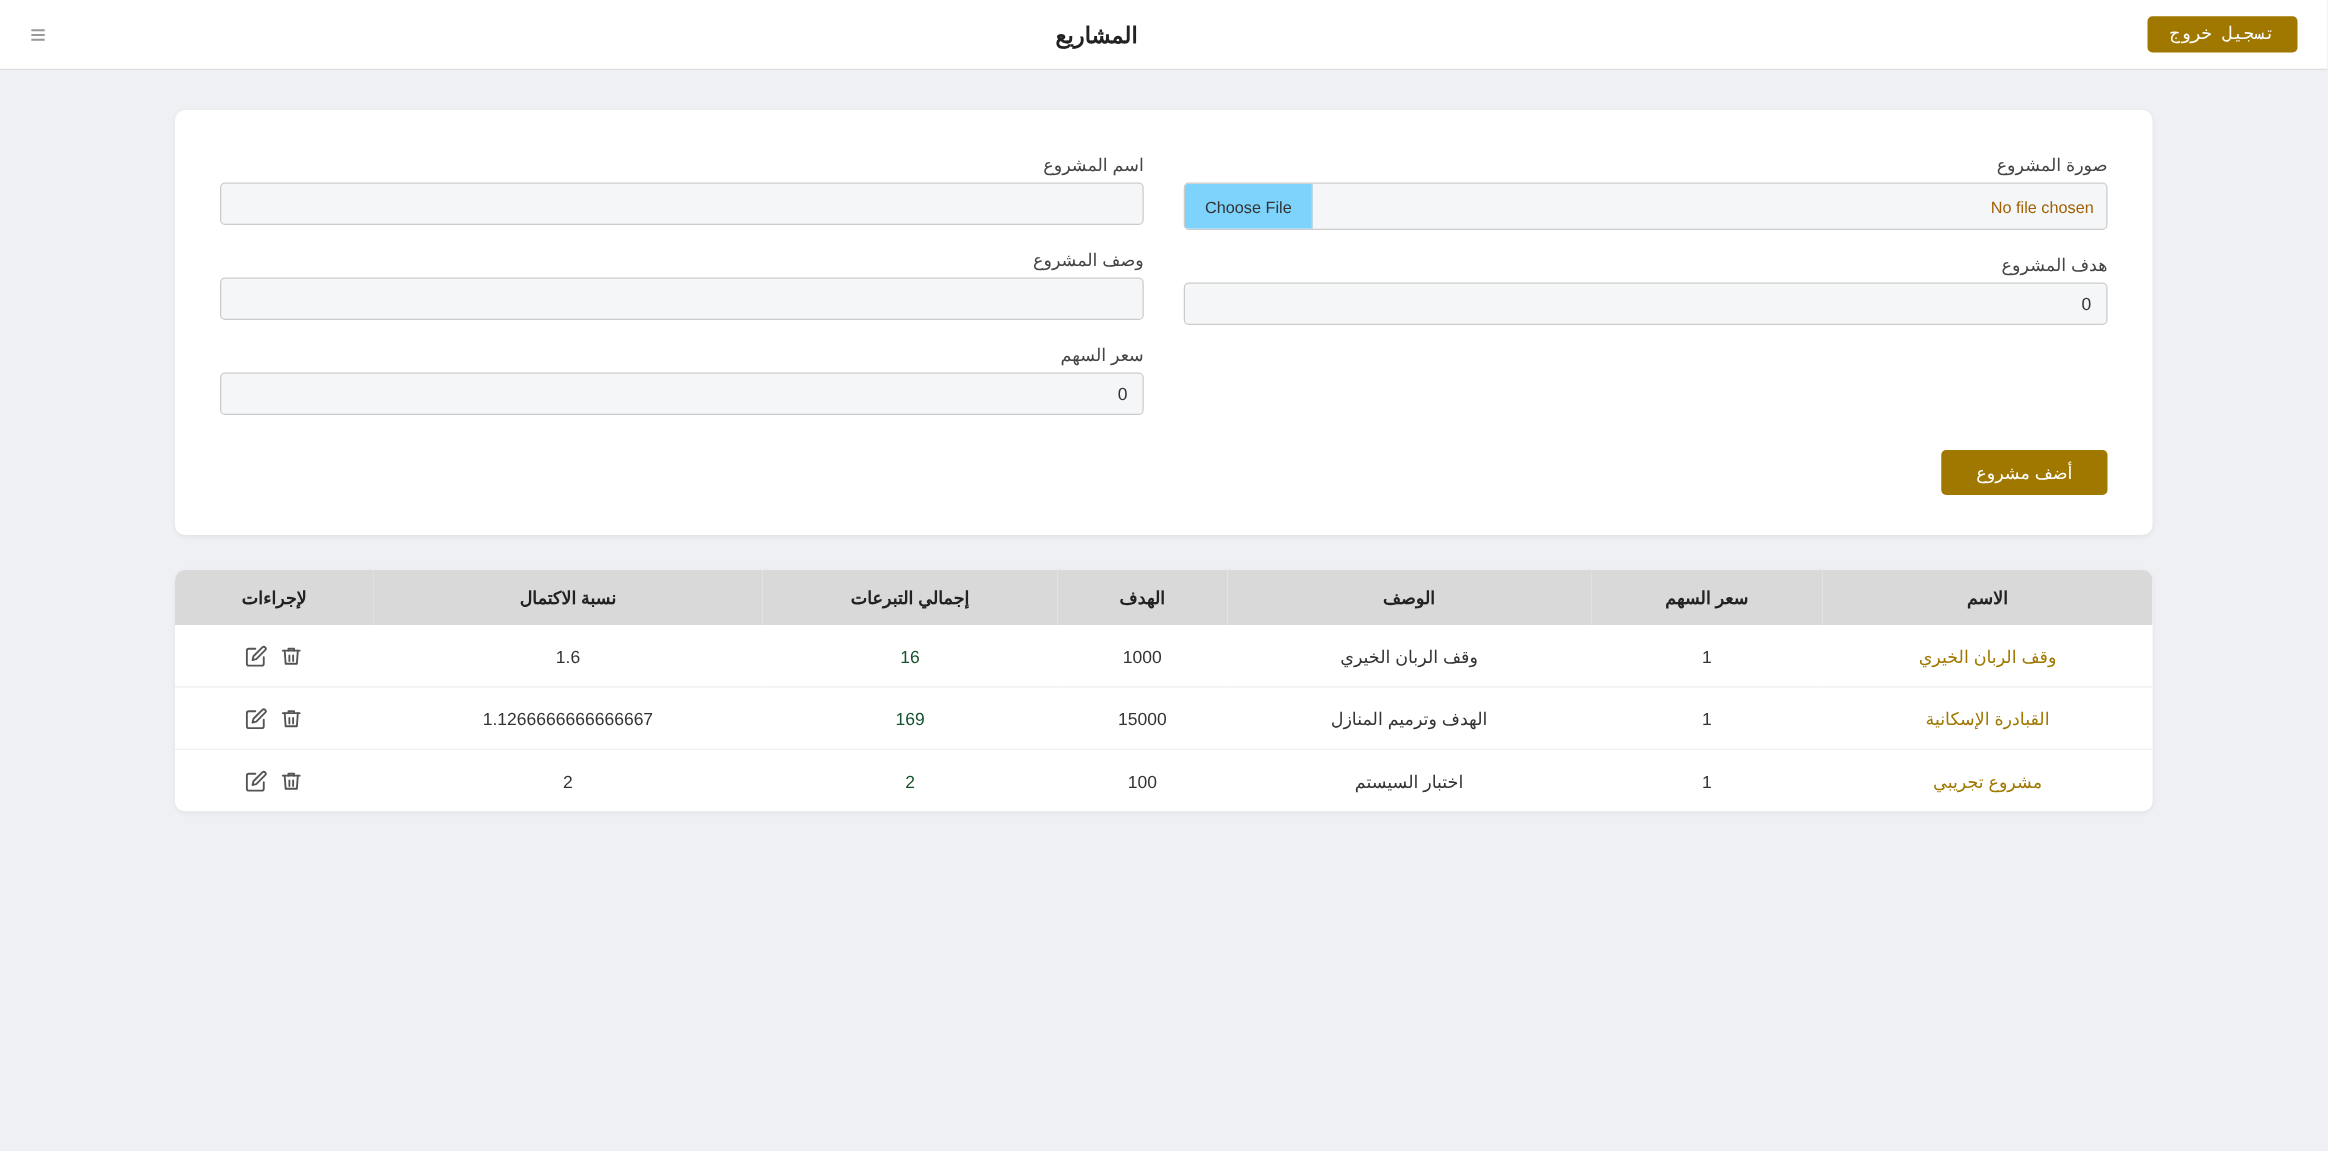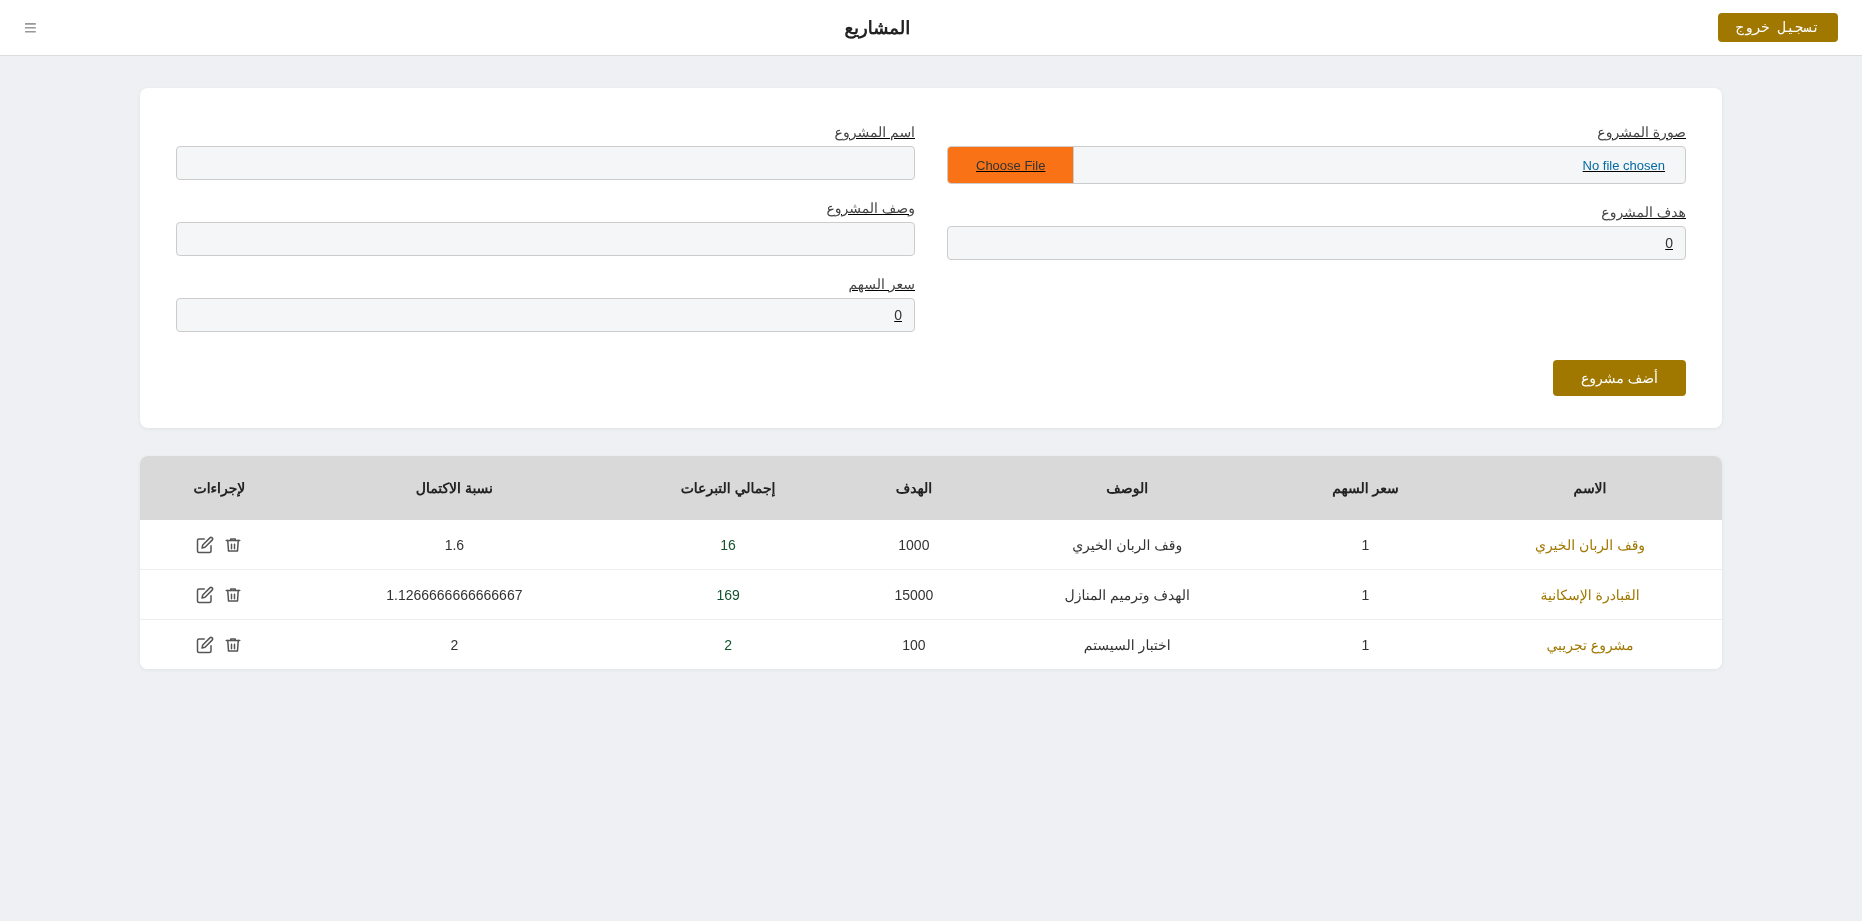--- a/index.html
+++ b/index.html
@@ -57,21 +57,20 @@
     }
     .form-grid {
       display: grid;
       grid-template-columns: 1fr 1fr;
       gap: 0 32px;
     }
     .form-group {
       display: flex;
       flex-direction: column;
       margin-bottom: 20px;
-      text-decoration: underline;
     }
     .form-label {
       text-align: right;
       font-size: 14px;
       color: #444;
       margin-bottom: 6px;
       font-weight: 500;
     }
     .form-input {
       border: 1px solid #ccc;
@@ -88,36 +87,36 @@
     .file-input-wrapper {
       display: flex;
       align-items: center;
       border: 1px solid #ccc;
       border-radius: 4px;
       background: #f5f6f8;
       overflow: hidden;
       height: 38px;
     }
     .file-choose-btn {
-      background: #f97316;
+      background: #7dd3fc;
       border: none;
       border-right: 1px solid #ccc;
-      padding: 0 28px;
+      padding: 0 16px;
       height: 100%;
       cursor: pointer;
       font-size: 13px;
       color: #333;
       font-family: inherit;
       white-space: nowrap;
     }
     .file-no-chosen {
       flex: 1;
-      padding: 0 20px;
+      padding: 0 10px;
       font-size: 13px;
-      color: #0369a1;
+      color: #a16207;
       text-align: right;
     }
     
     .add-btn-row {
       display: flex;
       justify-content: flex-start;
       margin-top: 8px;
     }
     .add-btn {
       background: #a07800;
@@ -138,21 +137,21 @@
     }
     table {
       width: 100%;
       border-collapse: collapse;
       font-size: 14px;
     }
     thead tr {
       background: #d9d9d9;
     }
     thead th {
-      padding: 24px 18px;
+      padding: 14px 18px;
       text-align: center;
       font-weight: 600;
       color: #222;
       font-size: 14px;
     }
     tbody tr {
       border-bottom: 1px solid #eee;
       background: #fff;
     }
     tbody tr:last-child {

